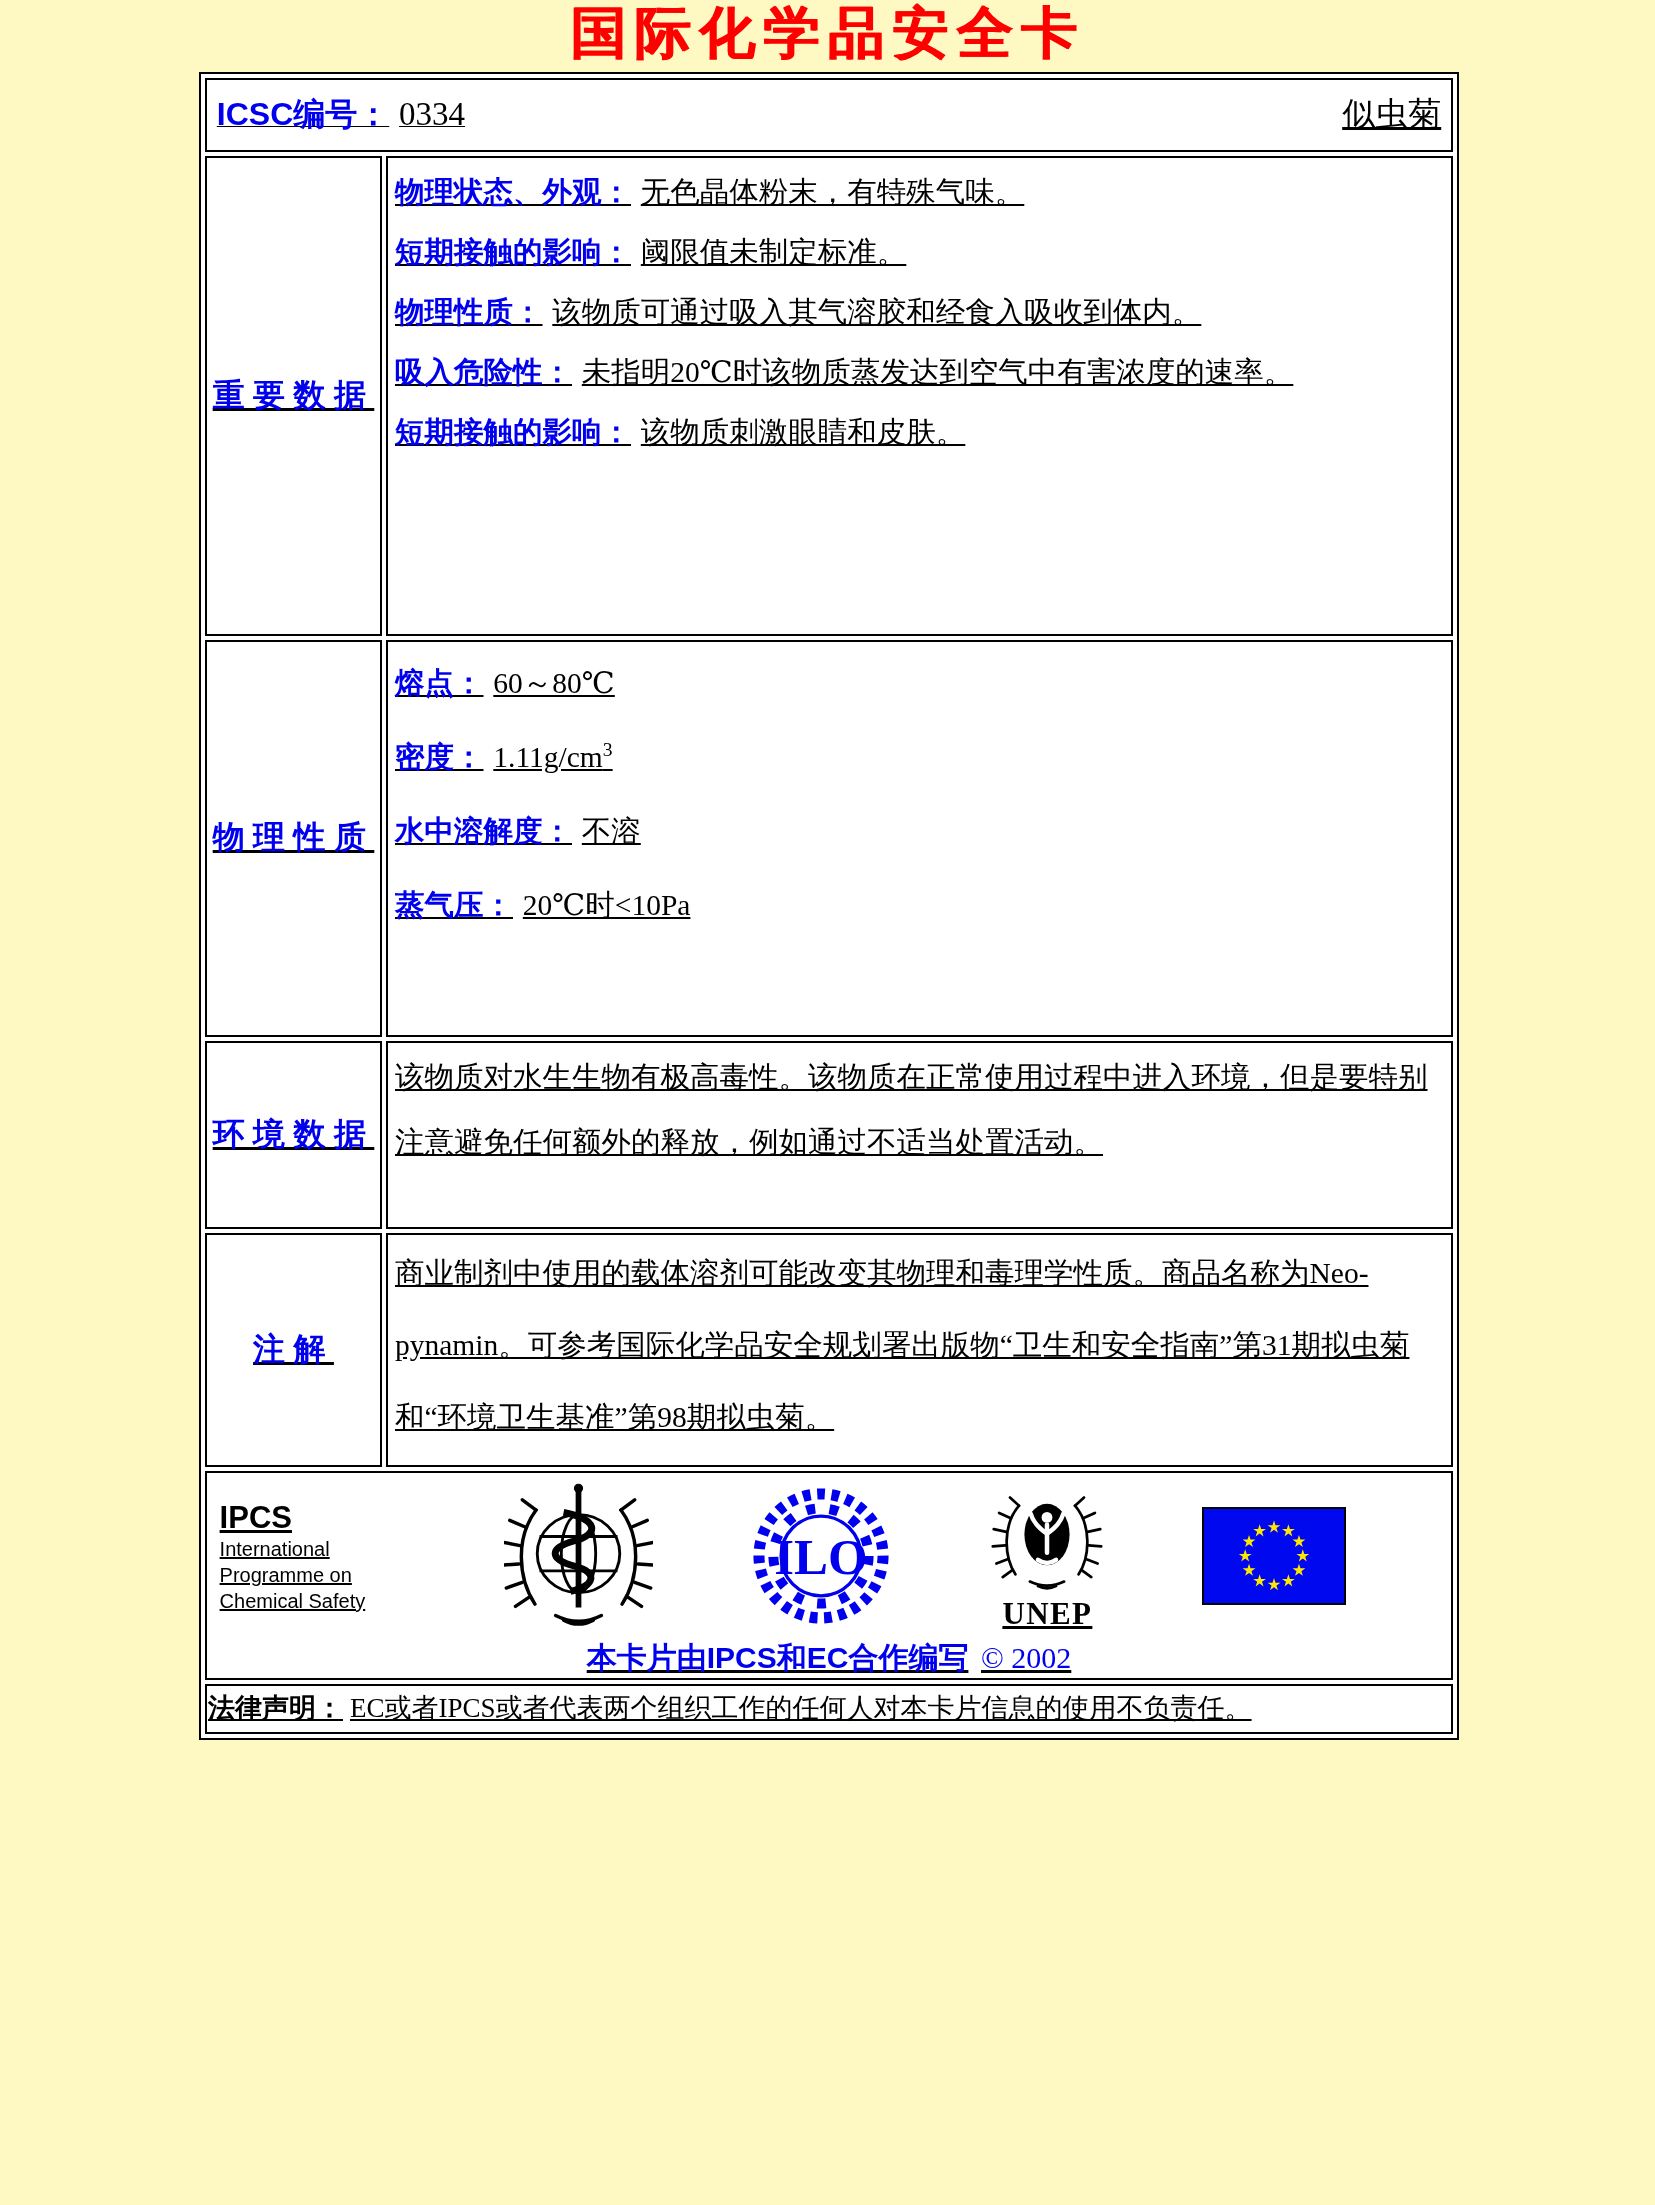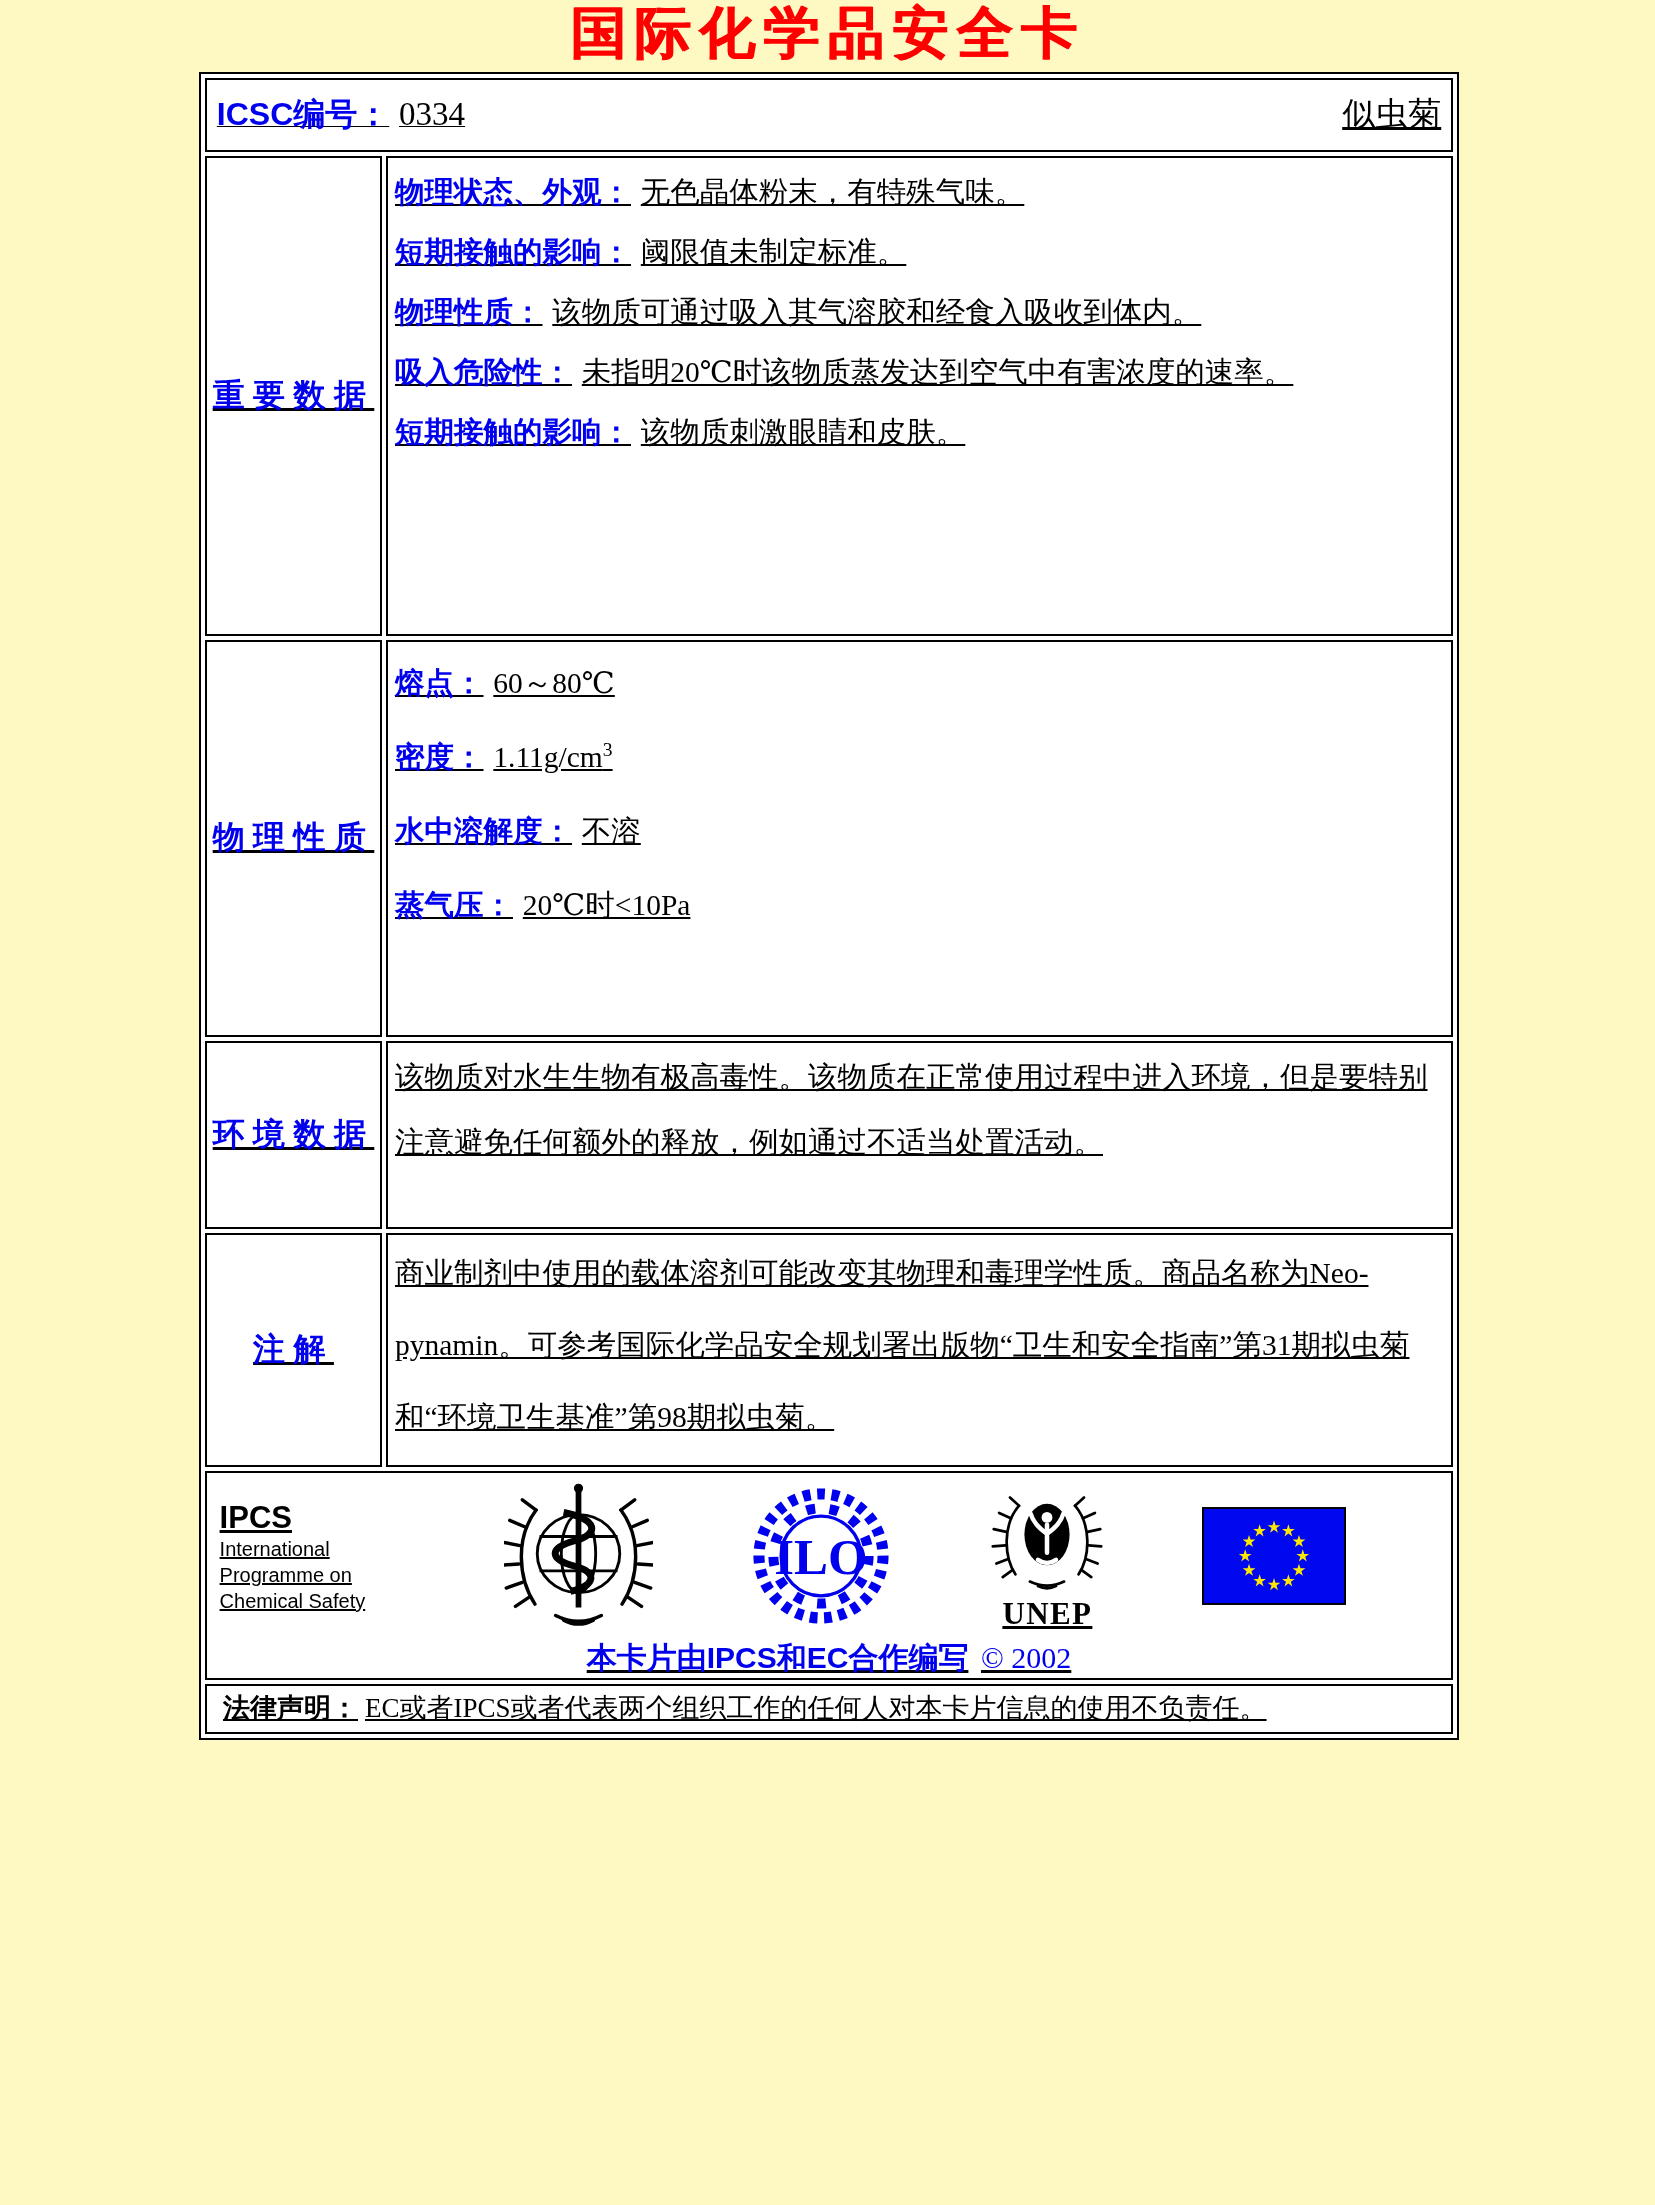--- a/index.html
+++ b/index.html
@@ -61,21 +61,21 @@
   .ipcs-block .acro{font-weight:bold;font-size:31px;line-height:1.25;}
   .ipcs-block .ln{font-size:20px;line-height:1.28;}
   .unep-wrap{display:flex;flex-direction:column;align-items:center;}
   .unep-text{font-family:"Liberation Serif","DejaVu Serif",serif;font-weight:bold;font-size:31px;line-height:1;margin-top:1.4px;letter-spacing:1.4px;}
   .caption{
     text-align:center;margin-top:7px;font-size:30px;line-height:1.2;color:#0000ee;
   }
   .caption .cap-main{font-family:"Liberation Sans","DejaVu Sans",sans-serif;font-weight:bold;}
   .caption .cap-copy{font-family:"Liberation Serif","DejaVu Serif",serif;font-weight:normal;margin-left:12.6px;}
   
-  .legal{padding:0 16px;font-size:27px;line-height:1.3;}
+  .legal{padding:0 1px;font-size:27px;line-height:1.3;}
   .legal .lbl-black{
     font-family:"Liberation Sans","DejaVu Sans",sans-serif;
     font-weight:bold;color:#000;margin-right:7px;
   }
   svg{display:block;}
 </style>
 </head>
 <body>
 
 <div class="page">

